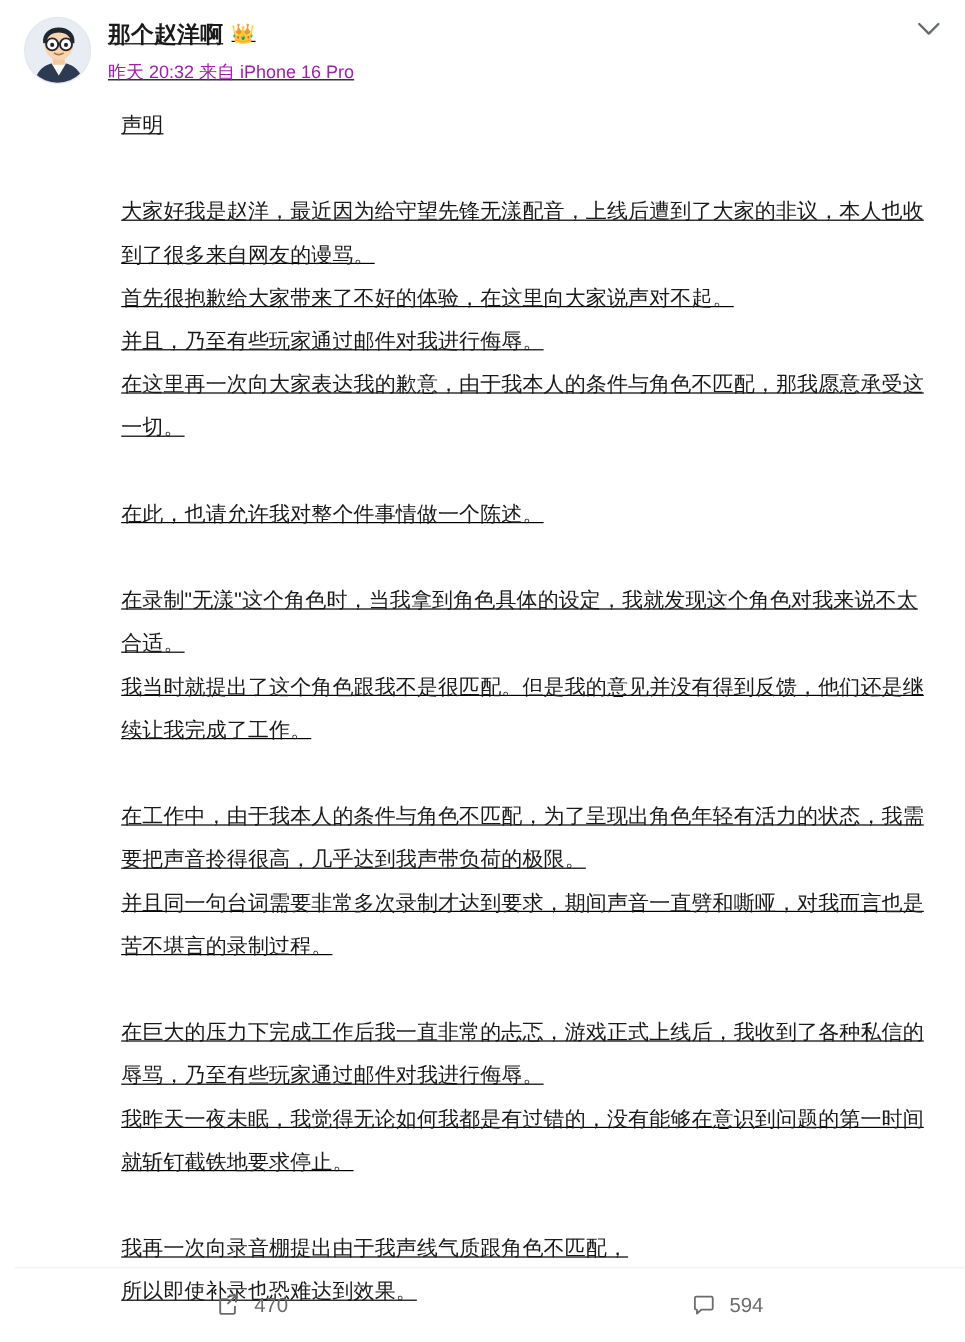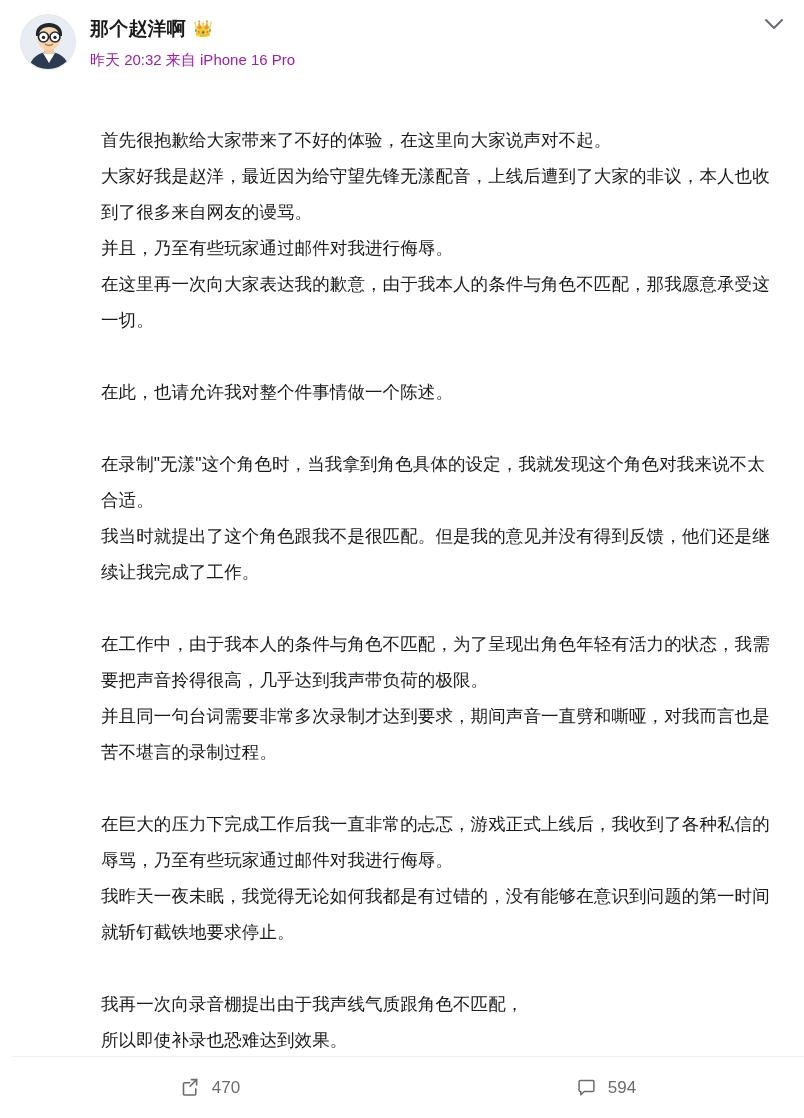--- a/index.html
+++ b/index.html
@@ -8,20 +8,21 @@
     padding: 0;
     background: #ffffff;
     font-family: "Liberation Sans", "DejaVu Sans", sans-serif;
   }
   #page {
     position: relative;
     width: 804px;
     height: 1118px;
     background: #ffffff;
     overflow: hidden;
+    text-decoration: underline;
   }
 
   
   .post-header {
     display: flex;
     align-items: flex-start;
     padding: 14px 18px 0 20px;
     position: relative;
   }
   .avatar {
@@ -163,23 +164,24 @@
     </div>
 
     <div class="collapse-btn">
       <svg width="20" height="12" viewBox="0 0 20 12" aria-hidden="true">
         <path d="M2 2 L10 10 L18 2" stroke="#666b73" stroke-width="2" fill="none" stroke-linecap="round" stroke-linejoin="round"></path>
       </svg>
     </div>
   </div>
 
   <div class="post-body">
-    <p class="blank"></p>
+    <p>声明</p>
+    <p class="blank"></p>
+    <p>大家好我是赵洋，最近因为给守望先锋无漾配音，上线后遭到了大家的非议，本人也收到了很多来自网友的谩骂。</p>
     <p>首先很抱歉给大家带来了不好的体验，在这里向大家说声对不起。</p>
-    <p>大家好我是赵洋，最近因为给守望先锋无漾配音，上线后遭到了大家的非议，本人也收到了很多来自网友的谩骂。</p>
     <p>并且，乃至有些玩家通过邮件对我进行侮辱。</p>
     <p>在这里再一次向大家表达我的歉意，由于我本人的条件与角色不匹配，那我愿意承受这一切。</p>
     <p class="blank"></p>
     <p>在此，也请允许我对整个件事情做一个陈述。</p>
     <p class="blank"></p>
     <p>在录制"无漾"这个角色时，当我拿到角色具体的设定，我就发现这个角色对我来说不太合适。</p>
     <p>我当时就提出了这个角色跟我不是很匹配。但是我的意见并没有得到反馈，他们还是继续让我完成了工作。</p>
     <p class="blank"></p>
     <p>在工作中，由于我本人的条件与角色不匹配，为了呈现出角色年轻有活力的状态，我需要把声音拎得很高，几乎达到我声带负荷的极限。</p>
     <p>并且同一句台词需要非常多次录制才达到要求，期间声音一直劈和嘶哑，对我而言也是苦不堪言的录制过程。</p>

